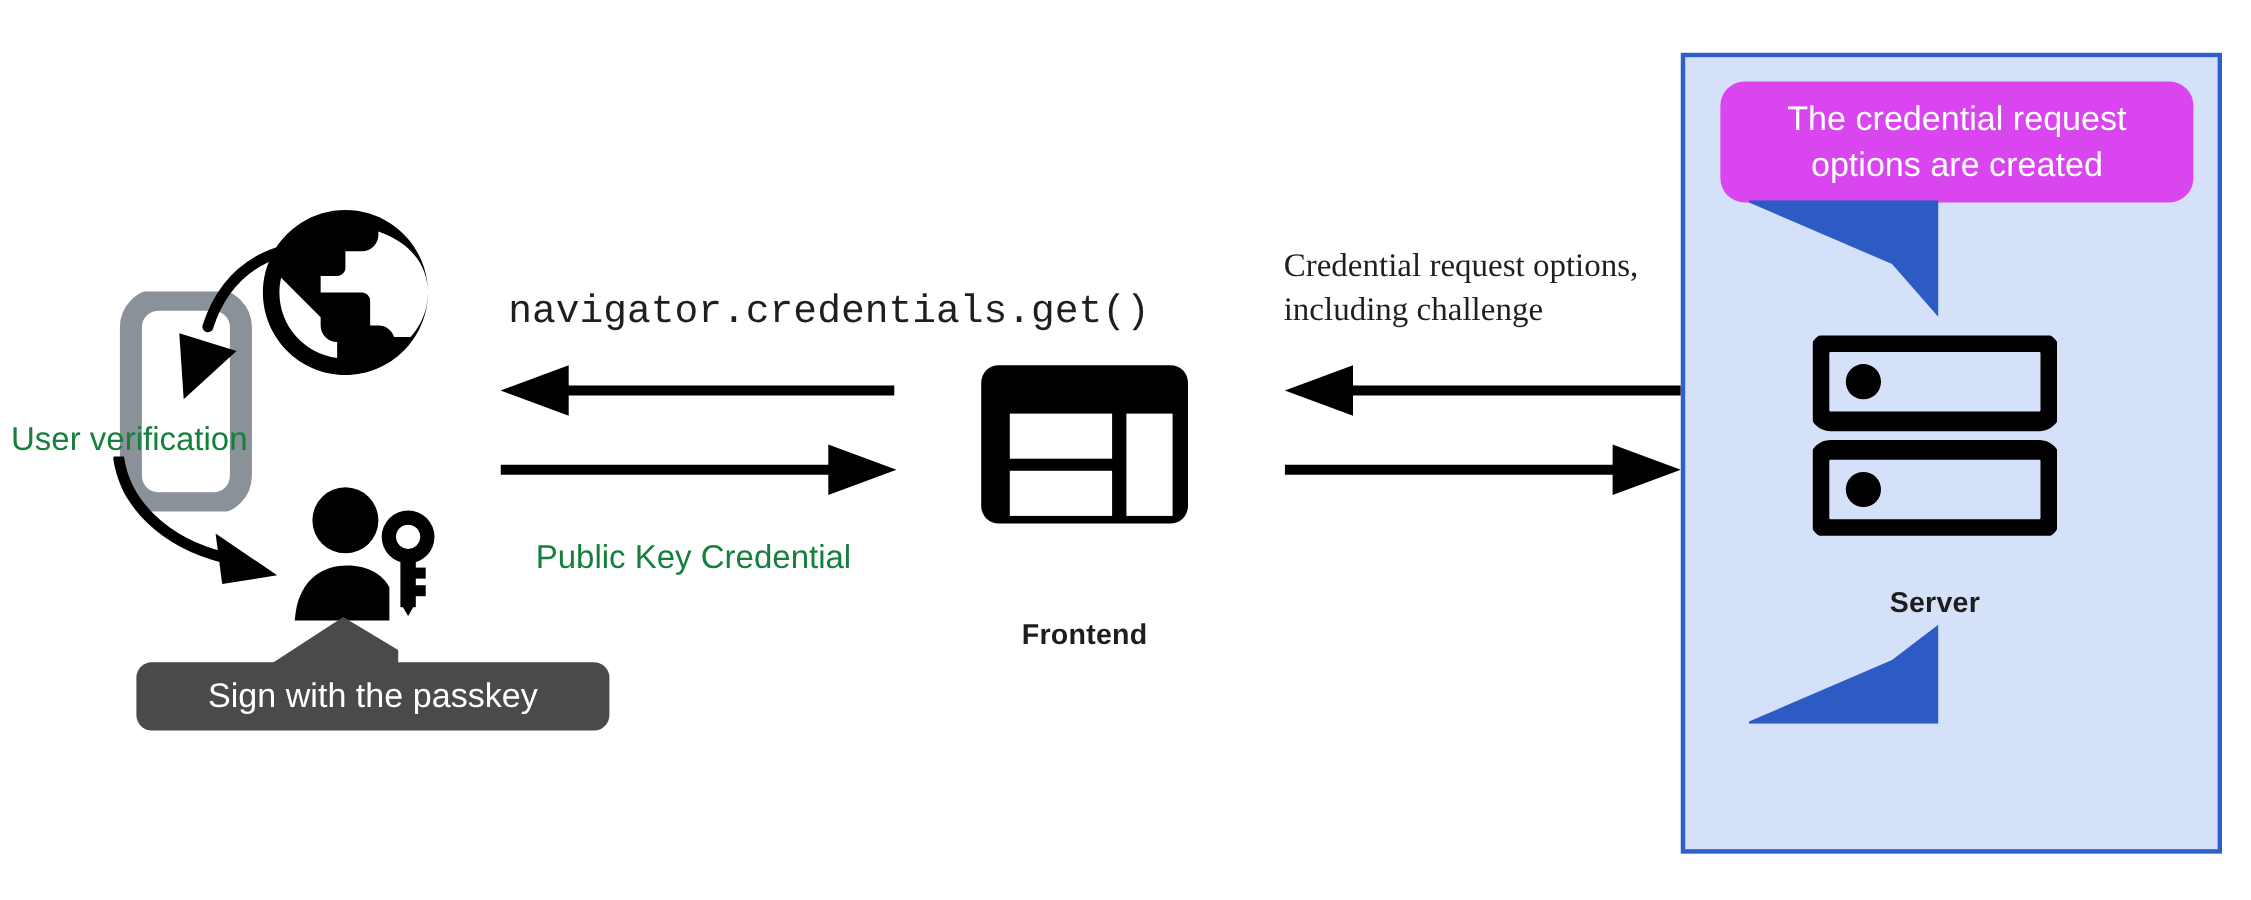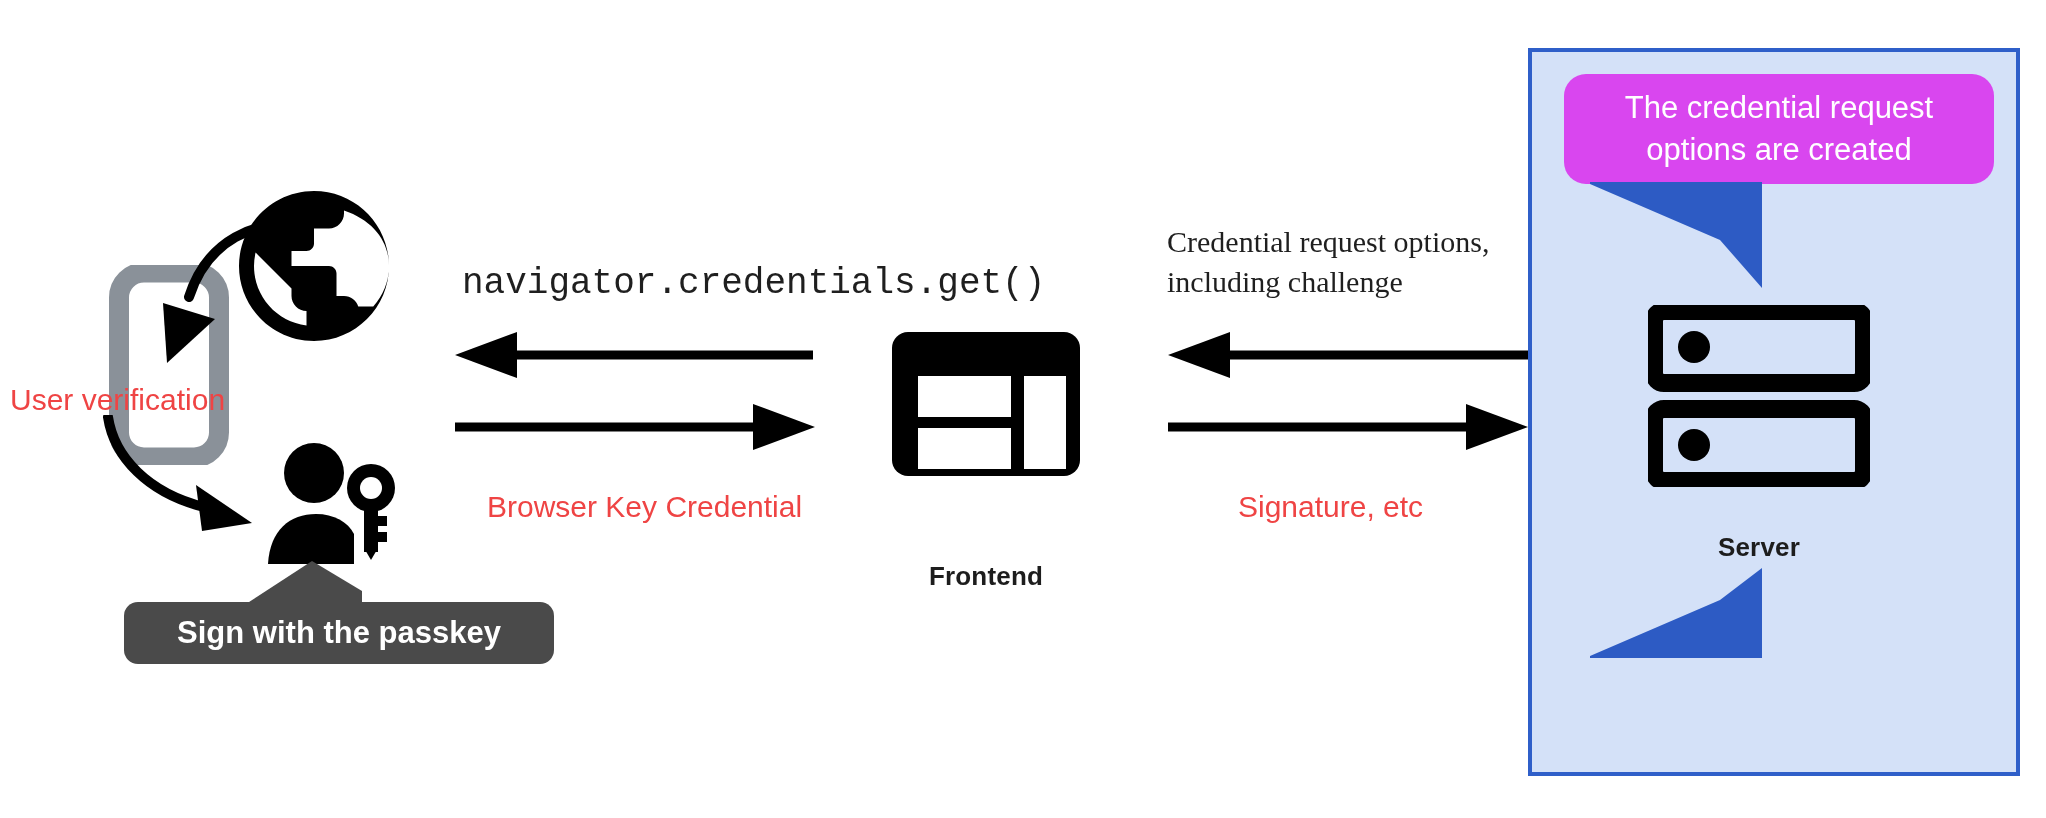--- a/index.html
+++ b/index.html
@@ -26,21 +26,21 @@
     font-size: 26px;
     color: #1d1d1d;
     text-align: center;
     letter-spacing: 0.2px;
     white-space: nowrap;
   }
   .label-plain {
     font-family: "Liberation Sans", sans-serif;
     font-weight: 400;
     font-size: 30px;
-    color: #ef4444;
+    color: #15803d;
     white-space: nowrap;
     line-height: 40px;
   }
   .label-mono {
     font-family: "Liberation Mono", "DejaVu Sans Mono", monospace;
     font-weight: 400;
     font-size: 36px;
     color: #1f1f1f;
     white-space: nowrap;
     letter-spacing: 0px;
@@ -83,21 +83,20 @@
     color: #ffffff;
     font-family: "Liberation Sans", sans-serif;
     font-size: 31px;
     line-height: 42px;
     text-align: center;
     display: flex;
     align-items: center;
     justify-content: center;
     white-space: pre-line;
     box-sizing: border-box;
-    font-weight: bold;
   }
   .tail { display: block; }
 </style>
 </head>
 <body>
 
 <div id="stage">
 
   <div id="server-panel" class="abs" style="left:1528px; top:48px; width:492px; height:728px;"></div>
 
@@ -154,21 +153,21 @@
   <svg class="abs" style="left:455px; top:330px;" width="360" height="50" viewBox="0 0 360 50">
     <line x1="58" y1="25" x2="358" y2="25" stroke="#000000" stroke-width="9"></line>
     <polygon points="0,25 62,2 62,48" fill="#000000"></polygon>
   </svg>
 
   <svg class="abs" style="left:455px; top:402px;" width="360" height="50" viewBox="0 0 360 50">
     <line x1="0" y1="25" x2="302" y2="25" stroke="#000000" stroke-width="9"></line>
     <polygon points="360,25 298,2 298,48" fill="#000000"></polygon>
   </svg>
 
-  <div class="abs label-plain" style="left:487px; top:487px;">Browser Key Credential</div>
+  <div class="abs label-plain" style="left:487px; top:487px;">Public Key Credential</div>
 
   <div class="abs" style="left:888px; top:328px; width:196px; height:152px;">
     <svg width="196" height="152" viewBox="0 0 196 152" aria-hidden="true">
       <rect x="4" y="4" width="188" height="144" rx="16" ry="16" fill="#000000"></rect>
       <rect x="30" y="48" width="93" height="41" fill="#ffffff"></rect>
       <rect x="30" y="100" width="93" height="41" fill="#ffffff"></rect>
       <rect x="136" y="48" width="42" height="93" fill="#ffffff"></rect>
     </svg>
   </div>
   <div class="abs label-bold" style="left:886px; top:520px; width:200px;margin-top:41px;">Frontend</div>
@@ -179,21 +178,20 @@
   <svg class="abs" style="left:1168px; top:330px;" width="360" height="50" viewBox="0 0 360 50">
     <line x1="58" y1="25" x2="360" y2="25" stroke="#000000" stroke-width="9"></line>
     <polygon points="0,25 62,2 62,48" fill="#000000"></polygon>
   </svg>
 
   <svg class="abs" style="left:1168px; top:402px;" width="360" height="50" viewBox="0 0 360 50">
     <line x1="0" y1="25" x2="302" y2="25" stroke="#000000" stroke-width="9"></line>
     <polygon points="360,25 298,2 298,48" fill="#000000"></polygon>
   </svg>
 
-  <div class="abs label-plain" style="left:1238px; top:487px;">Signature, etc</div>
 
   <div class="abs callout-blue" style="left:1564px; top:74px; width:430px; height:110px;">The credential request
 options are created</div>
   <svg class="abs tail" style="left:1570px; top:182px;" width="250" height="106" viewBox="0 0 250 106">
     <polygon points="20,0 192,0 192,106 150,58 20,2" fill="#2d5bc4"></polygon>
   </svg>
 
   <div class="abs" style="left:1648px; top:305px; width:222px; height:182px;">
     <svg width="222" height="182" viewBox="0 0 222 182" aria-hidden="true">
       <rect x="6" y="6" width="210" height="72" rx="10" ry="10" fill="none" stroke="#000000" stroke-width="18"></rect>

